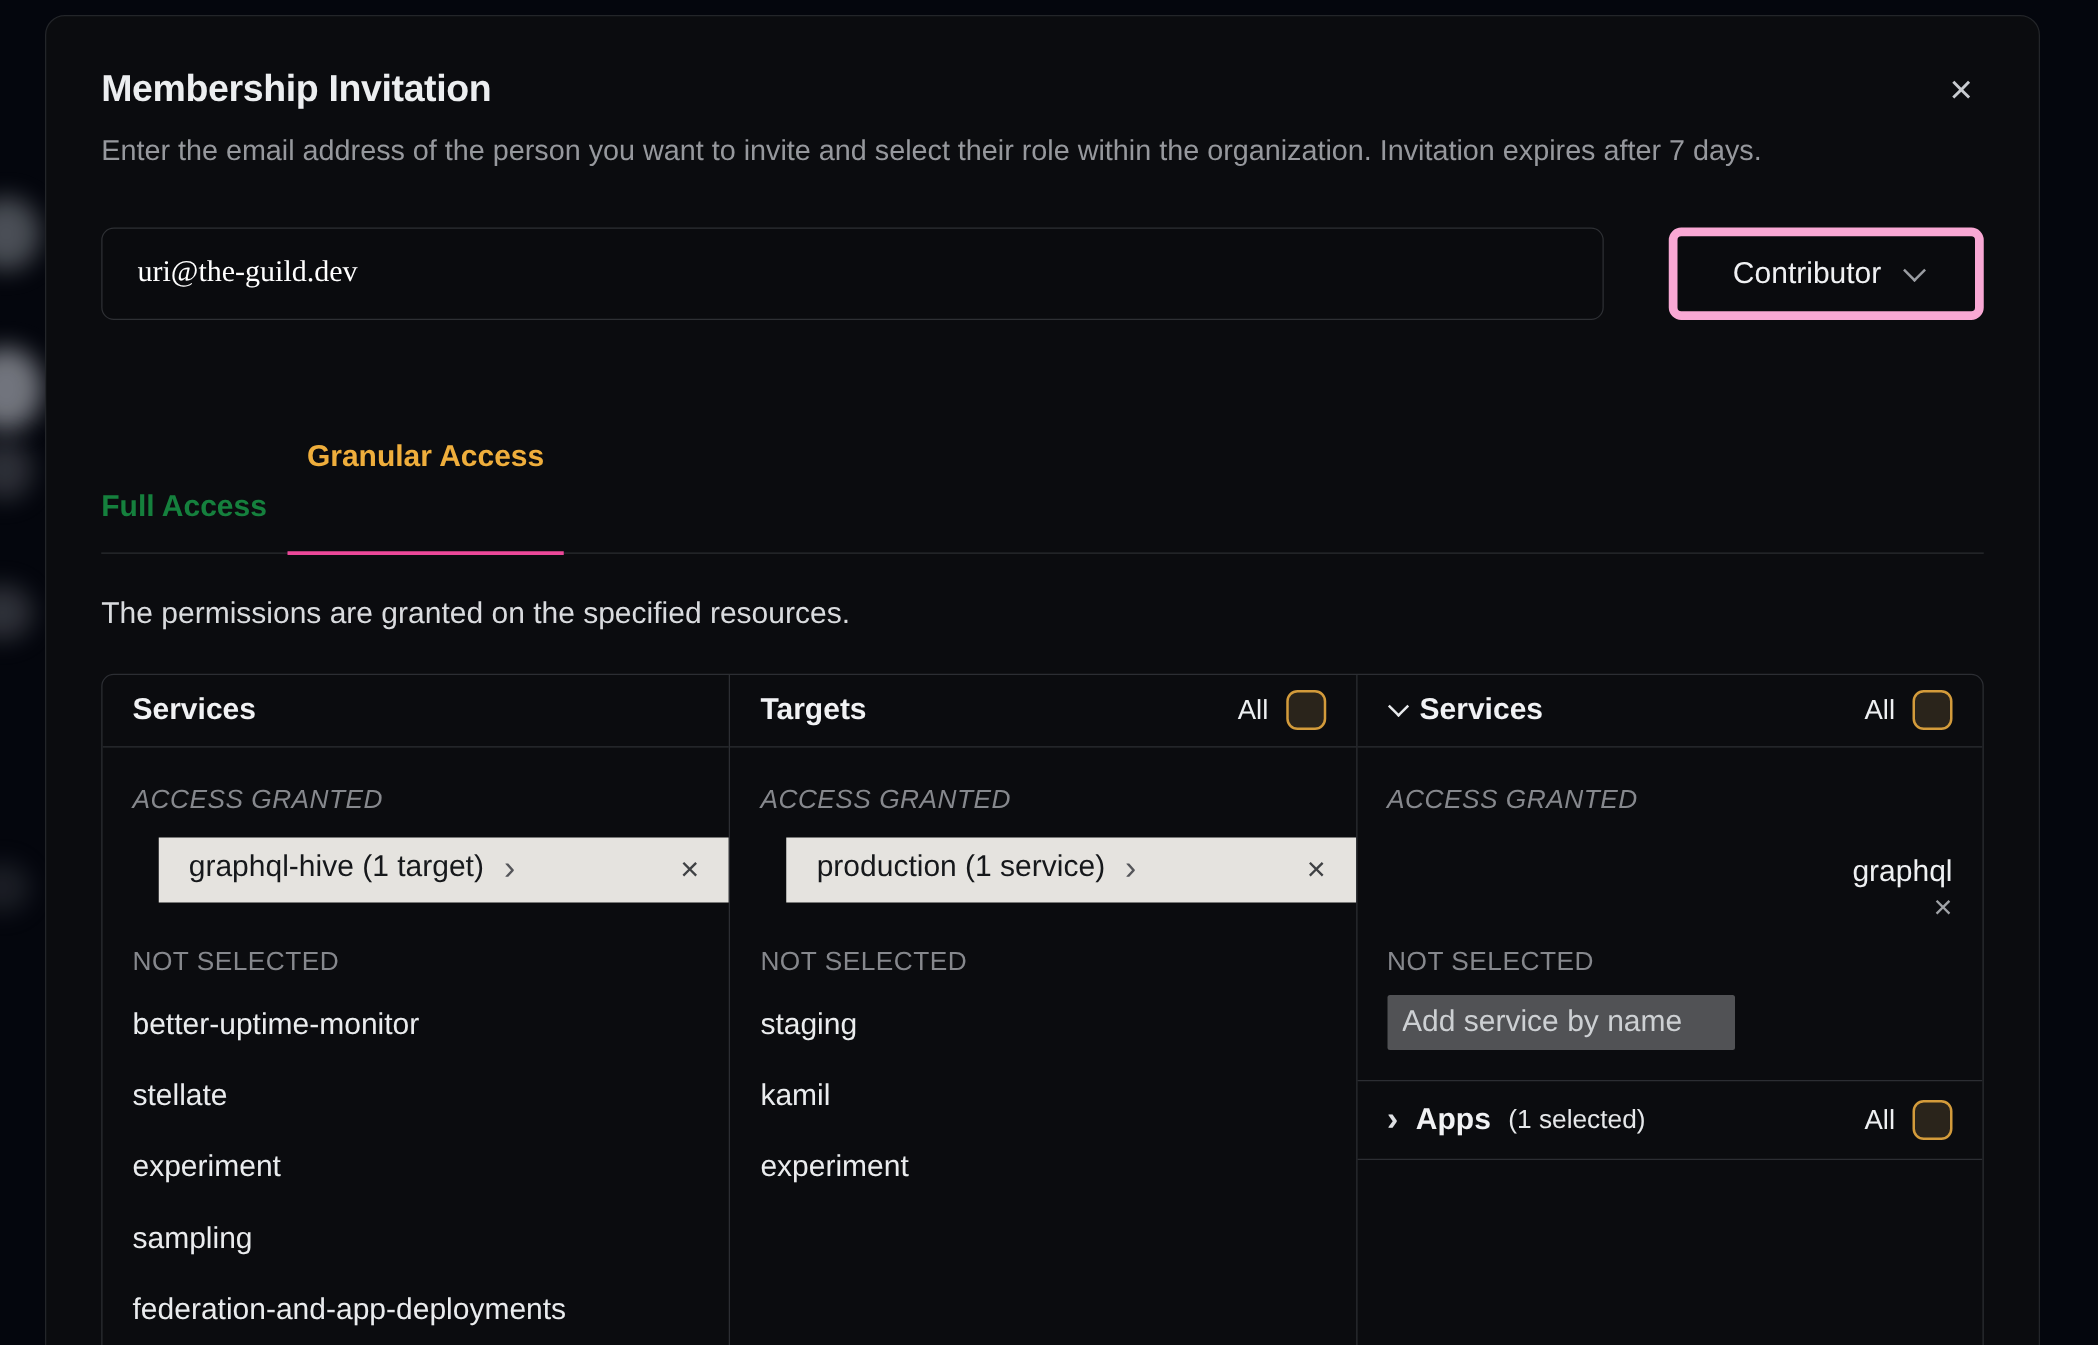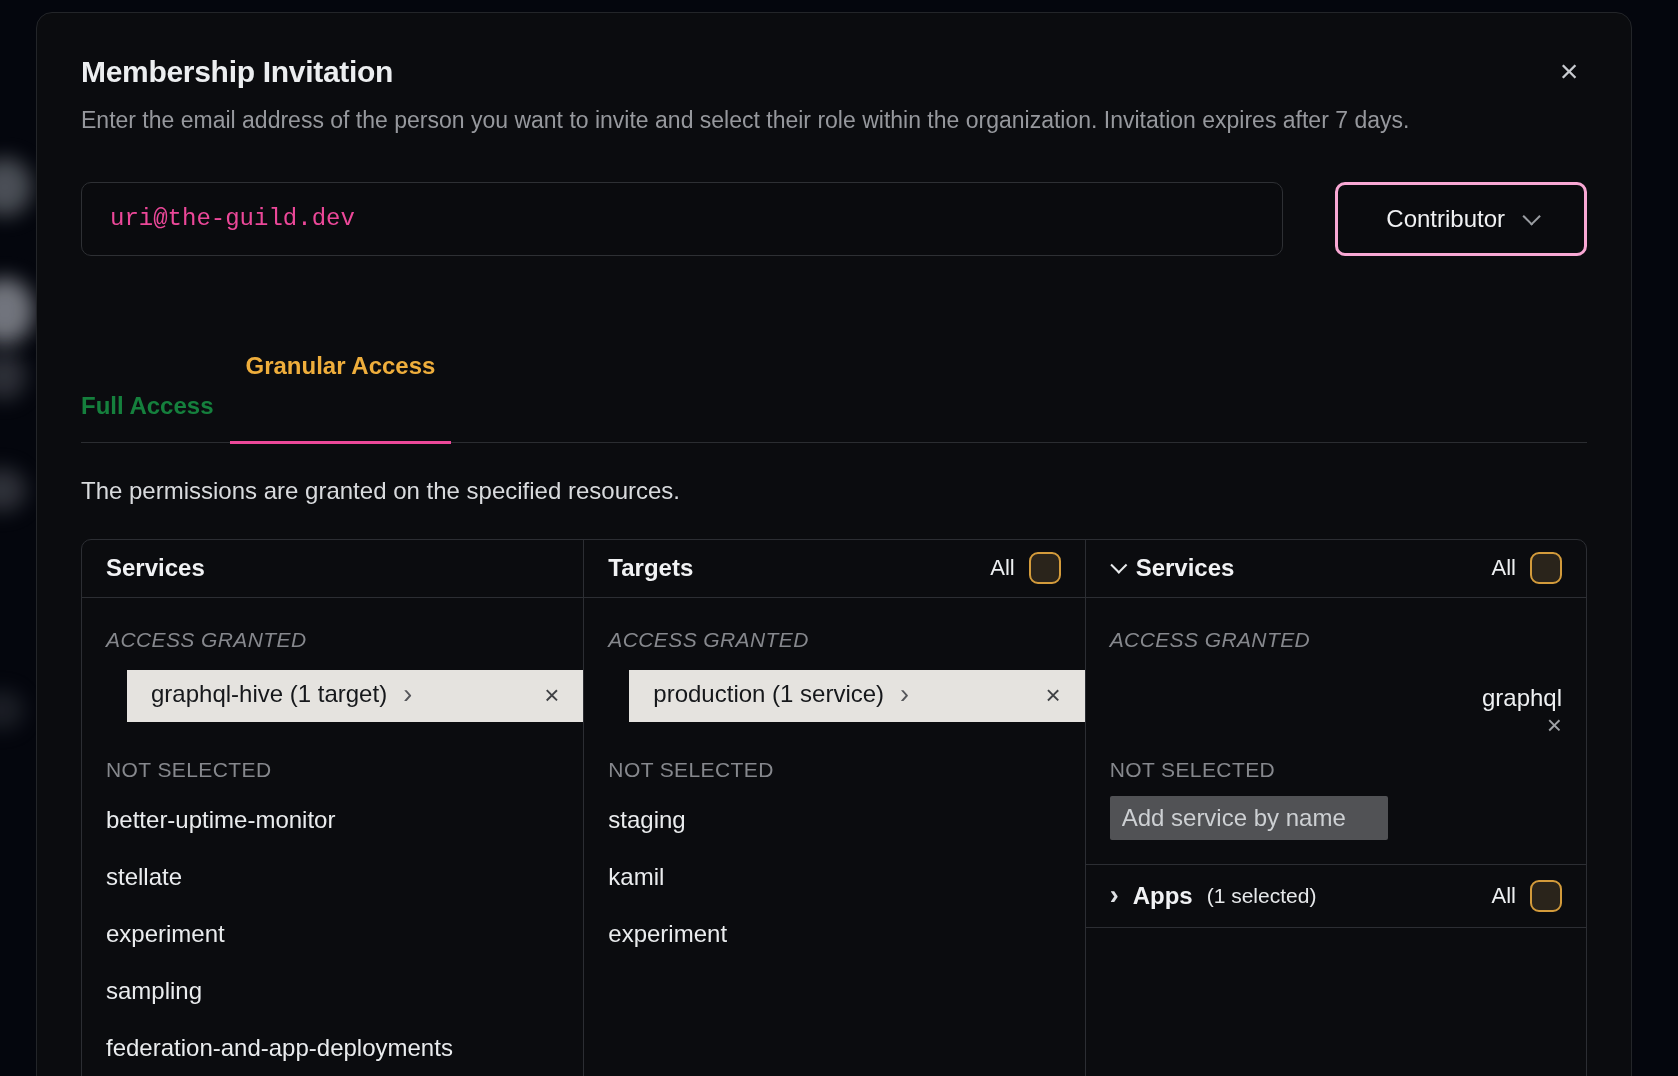--- a/index.html
+++ b/index.html
@@ -42,28 +42,28 @@
     margin-top:14px;
     font-size:23px; line-height:1.52; color:#96989d;
     max-width:1480px;
   }
   .email-row { margin-top:44px; display:flex; gap:52px; }
   .email-input {
     width:1204px; height:74px;
     background:#0a0b0e;
     border:1px solid #2e3034; border-radius:10px;
     padding:12px 28px;
-    font-size:24px; color:#ec4899;
-    font-family:Liberation Mono, monospace;
+    font-size:24px; color:#ffffff;
+    font-family:Liberation Serif, serif;
     outline:none;
   }
   .role-select {
     width:252px; height:74px;
     background:#0a0b0e;
-    border:3px solid #f9a8d4; border-radius:10px;
+    border:7px solid #f9a8d4; border-radius:10px;
     display:flex; align-items:center; justify-content:center; gap:18px;
     font-size:24px; color:#f0f1f3; cursor:pointer;
   }
   .chev-down {
     width:13px; height:13px;
     border-right:2.5px solid #9a9da2;
     border-bottom:2.5px solid #9a9da2;
     transform:rotate(45deg) translateY(-3px);
     display:inline-block;
   }

